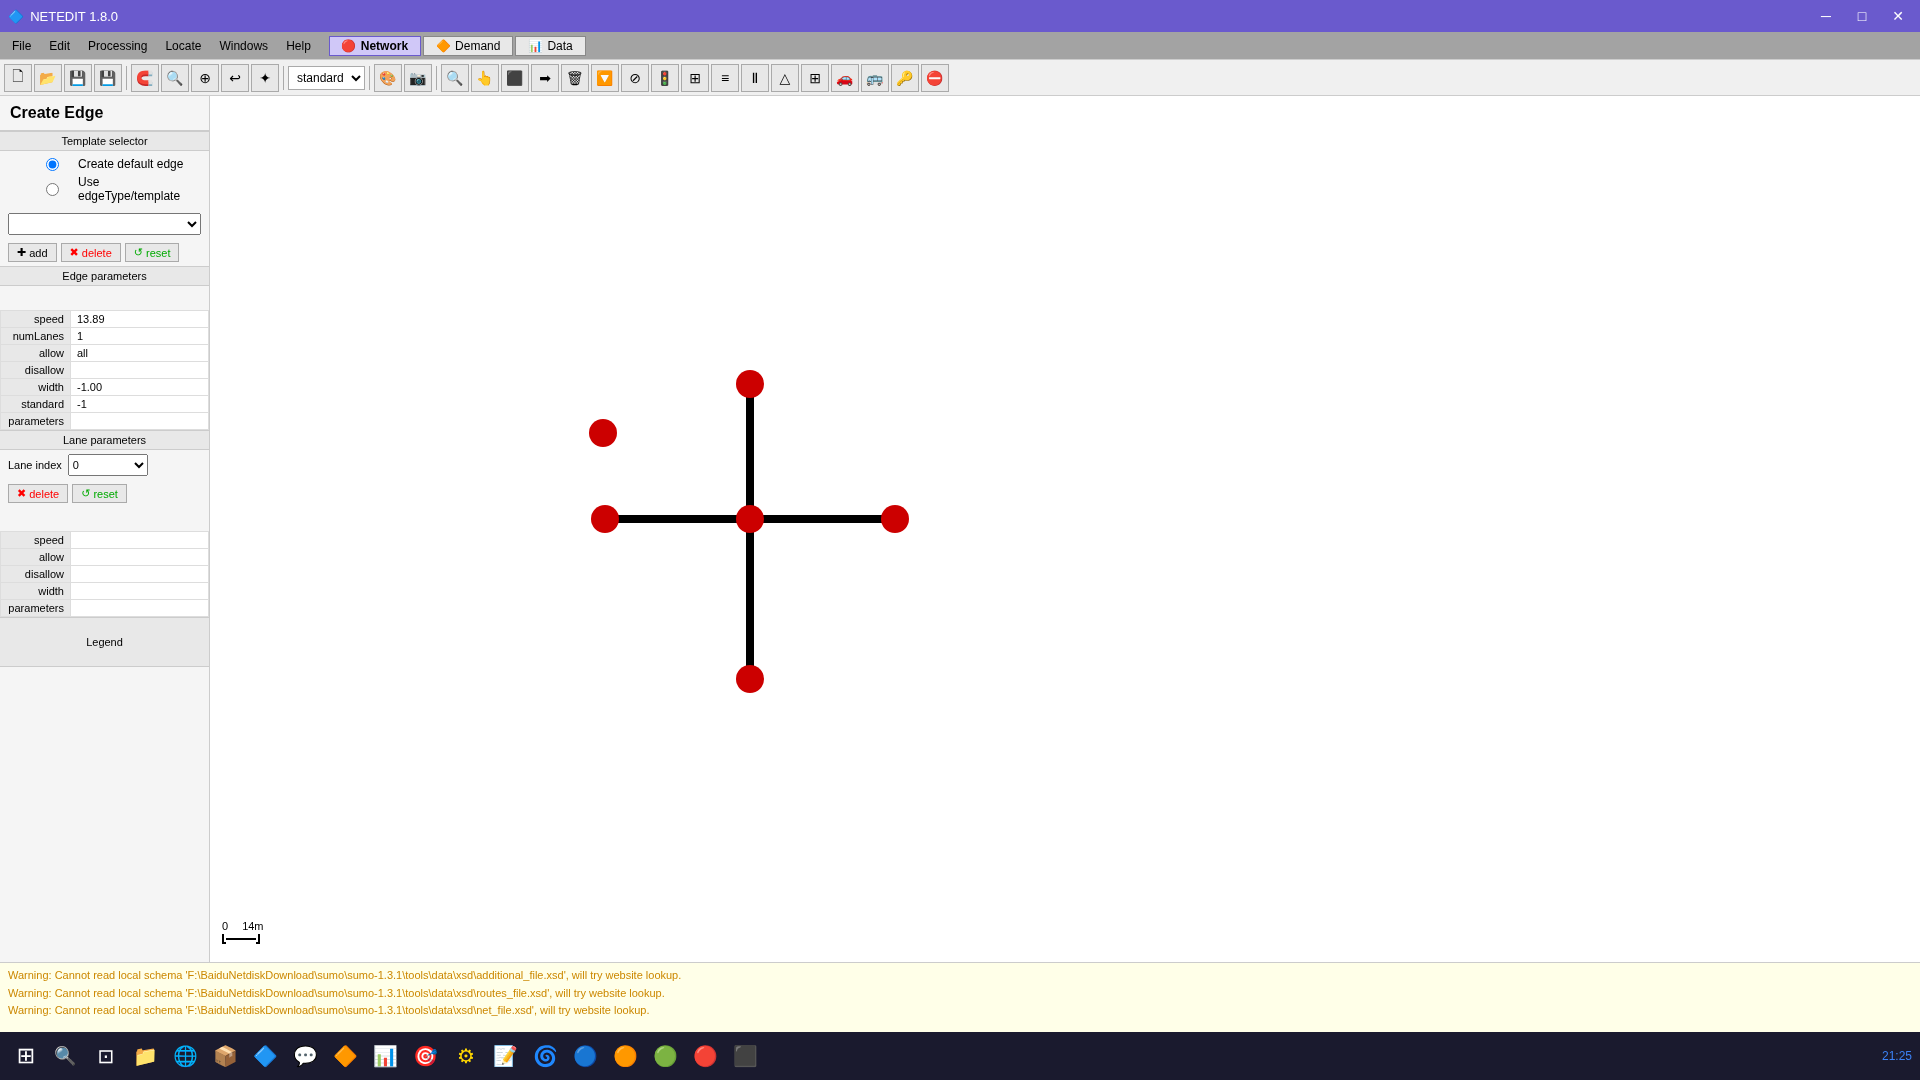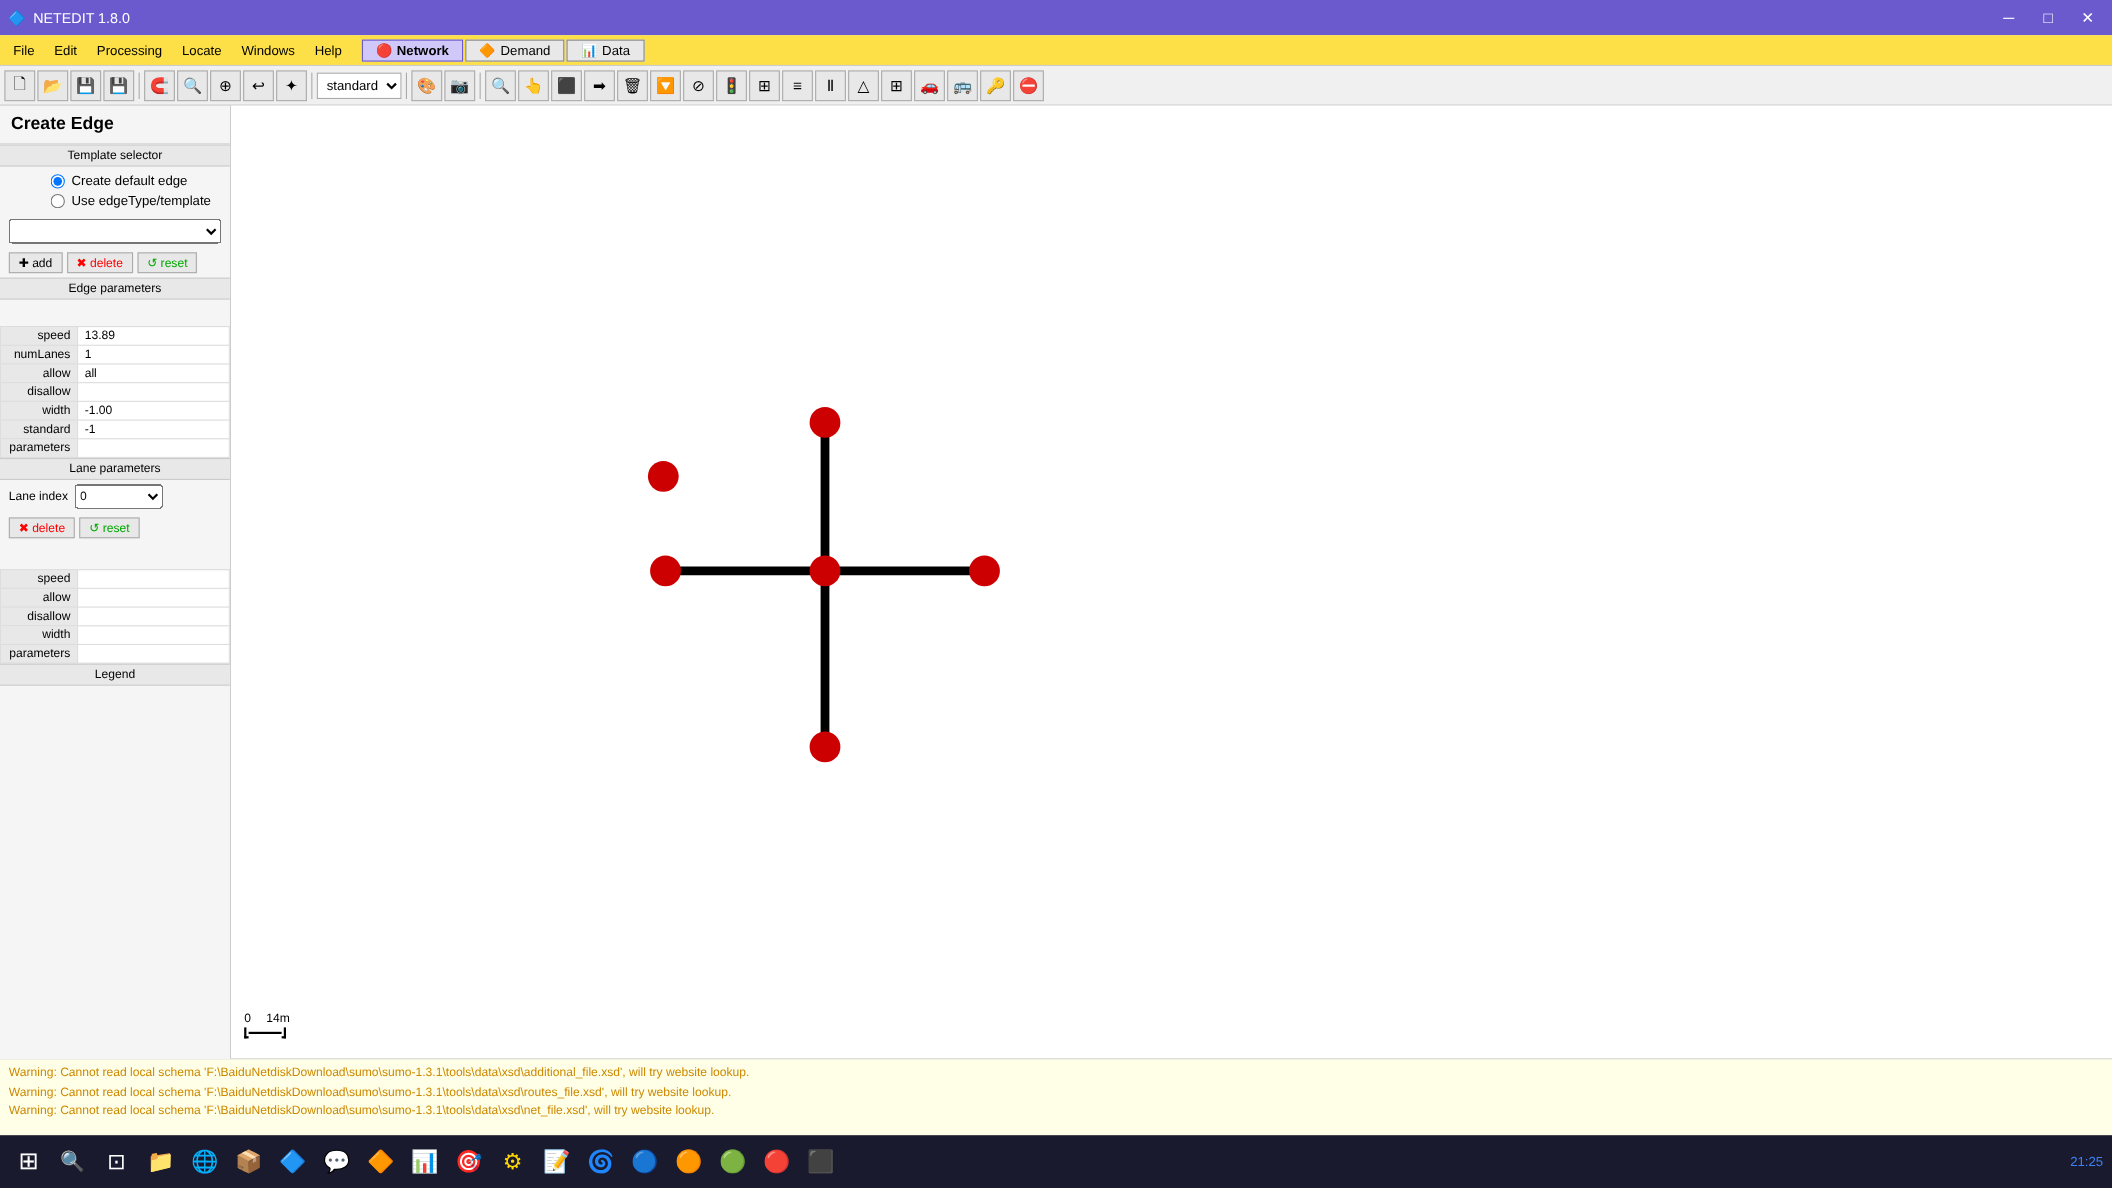--- a/index.html
+++ b/index.html
@@ -17,21 +17,21 @@
     }
     #title-bar-left { display: flex; align-items: center; gap: 6px; font-size: 13px; font-weight: 500; }
     #title-bar-controls { display: flex; gap: 8px; }
     #title-bar-controls span {
       width: 28px; height: 22px; display: flex; align-items: center; justify-content: center;
       cursor: pointer; font-size: 14px;
     }
 
     
     #menu-bar {
-      background: #fde047;
+      background: #a3a3a3;
       height: 28px;
       display: flex;
       align-items: center;
       padding: 0 4px;
       border-bottom: 1px solid #ccc;
       gap: 2px;
     }
     .menu-item {
       padding: 2px 8px;
       cursor: pointer;
@@ -113,21 +113,21 @@
     .section-header {
       text-align: center;
       background: #e8e8e8;
       padding: 3px;
       font-size: 11px;
       border-top: 1px solid #ccc;
       border-bottom: 1px solid #ccc;
     }
 
     .radio-group { padding: 6px 10px; display: flex; flex-direction: column; gap: 4px; }
-    .radio-row { display: flex; align-items: center; gap: 6px; font-size: 12px; padding-left: 36px; }
+    .radio-row { display: flex; align-items: center; gap: 19px; font-size: 12px; padding-left: 36px; }
 
     .template-dropdown-row { padding: 4px 8px; }
     .template-dropdown-row select { width: 100%; height: 22px; font-size: 11px; }
 
     .btn-row { display: flex; gap: 4px; padding: 4px 8px; }
     .small-btn {
       padding: 2px 8px; border: 1px solid #aaa; background: #e8e8e8; cursor: pointer; font-size: 11px;
       display: flex; align-items: center; gap: 3px;
     }
     .small-btn.red-btn { color: red; }
@@ -214,21 +214,21 @@
     }
     .taskbar-right {
       display: flex; align-items: center; gap: 8px; color: #3b82f6; font-size: 12px;
     }
 
     
     #network-svg { position: absolute; top: 0; left: 0; width: 100%; height: 100%; }
 
     
     .legend-header {
-      text-align: center; background: #e8e8e8; padding: 3px; font-size: 11px;
+      text-align: center; background: #e8e8e8; padding: 18px; font-size: 11px;
       border-top: 1px solid #ccc; border-bottom: 1px solid #ccc;
     }
 
     
     #left-panel::-webkit-scrollbar { width: 8px; }
     #left-panel::-webkit-scrollbar-track { background: #f0f0f0; }
     #left-panel::-webkit-scrollbar-thumb { background: #aaa; }
   </style>
 </head>
 <body>

